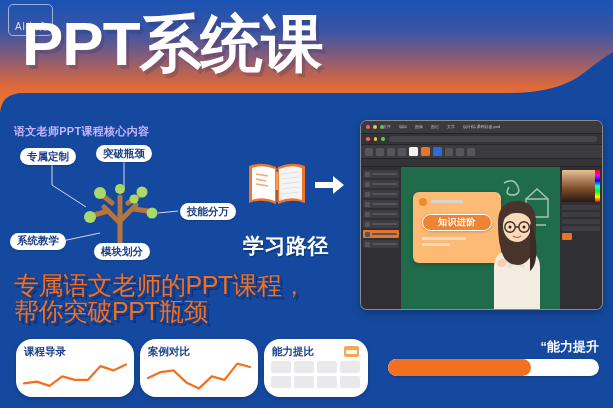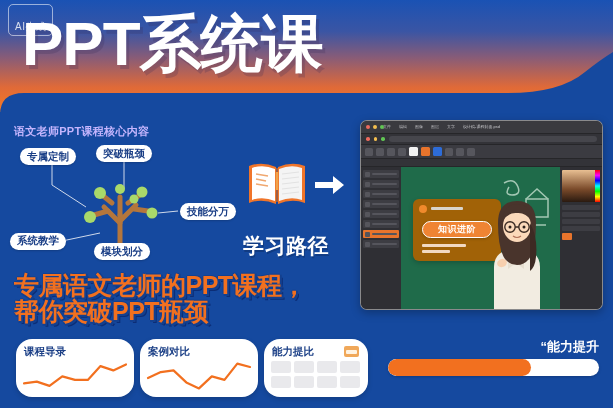--- a/index.html
+++ b/index.html
@@ -96,42 +96,42 @@
   .lrow.active { background:#e8742c; }
   .ed-canvas { flex:1; position:relative; background:#1f6b4a; overflow:hidden; }
   .ed-right { width:42px; background:#2f2f34; padding:3px 2px; }
   .picker { height:32px; background:linear-gradient(180deg,#e8bf92,#7a4a2a 60%,#2a1a10); border-radius:1px; margin-bottom:3px; position:relative; }
   .huebar { position:absolute; right:-0px; top:0; width:5px; height:32px; background:linear-gradient(180deg,#f00,#f0f,#00f,#0ff,#0f0,#ff0,#f00); }
   .rrow { height:5px; background:#3d3d43; border-radius:1px; margin-bottom:2px; }
   .rswatch { width:10px; height:7px; background:#e8742c; border-radius:1px; }
 
   .chalk-deco { position:absolute; stroke:#cfe6d6; fill:none; opacity:.75; }
   .card-white {
-    position:absolute; left:12px; top:32px; width:88px; height:62px;
-    background:#a16207; border-radius:6px; box-shadow:0 2px 5px rgba(0,0,0,.2);
+    position:absolute; left:12px; top:25px; width:88px; height:71px;
+    background:#fdba74; border-radius:6px; box-shadow:0 2px 5px rgba(0,0,0,.2);
   }
   .card-dot { position:absolute; left:6px; top:6px; width:8px; height:8px; border-radius:50%; background:#f08a2c; }
   .card-line { position:absolute; left:18px; top:8px; width:32px; height:2.5px; background:#d9d4cc; border-radius:1px; }
   .knowledge-pill {
     position:absolute; left:9px; top:22px; width:70px; height:17px;
     background:#ef8433; border:1.5px solid #fff; border-radius:9px;
     color:#ffffff; font-size:9px; font-weight:bold;
     display:flex; align-items:center; justify-content:center; letter-spacing:.5px;
     box-shadow:0 1px 3px rgba(0,0,0,.2);
   }
   .card-foot1 { position:absolute; left:9px; top:45px; width:44px; height:3px; background:#f2d9c2; border-radius:1px; }
   .card-foot2 { position:absolute; left:9px; top:51px; width:28px; height:3px; background:#f2d9c2; border-radius:1px; }
 
   
   .teacher { position:absolute; right:6px; bottom:0; width:76px; height:118px; }
 
   
   .headline {
     position:absolute; left:14px; top:272px;
-    font-size:25px; font-weight:bold; color:#f2701f;
+    font-size:25px; font-weight:normal; color:#f2701f;
     line-height:26px; letter-spacing:-.5px; white-space:nowrap;
     text-shadow:
       2px 0 0 #14408f, -1px 0 0 #14408f, 0 2px 0 #14408f, 0 -1px 0 #14408f,
       2px 2px 0 #14408f, 3px 3px 0 rgba(10,40,110,.85);
   }
 
   
   .card {
     position:absolute; bottom:11px; height:58px;
     background:#ffffff; border-radius:16px;

